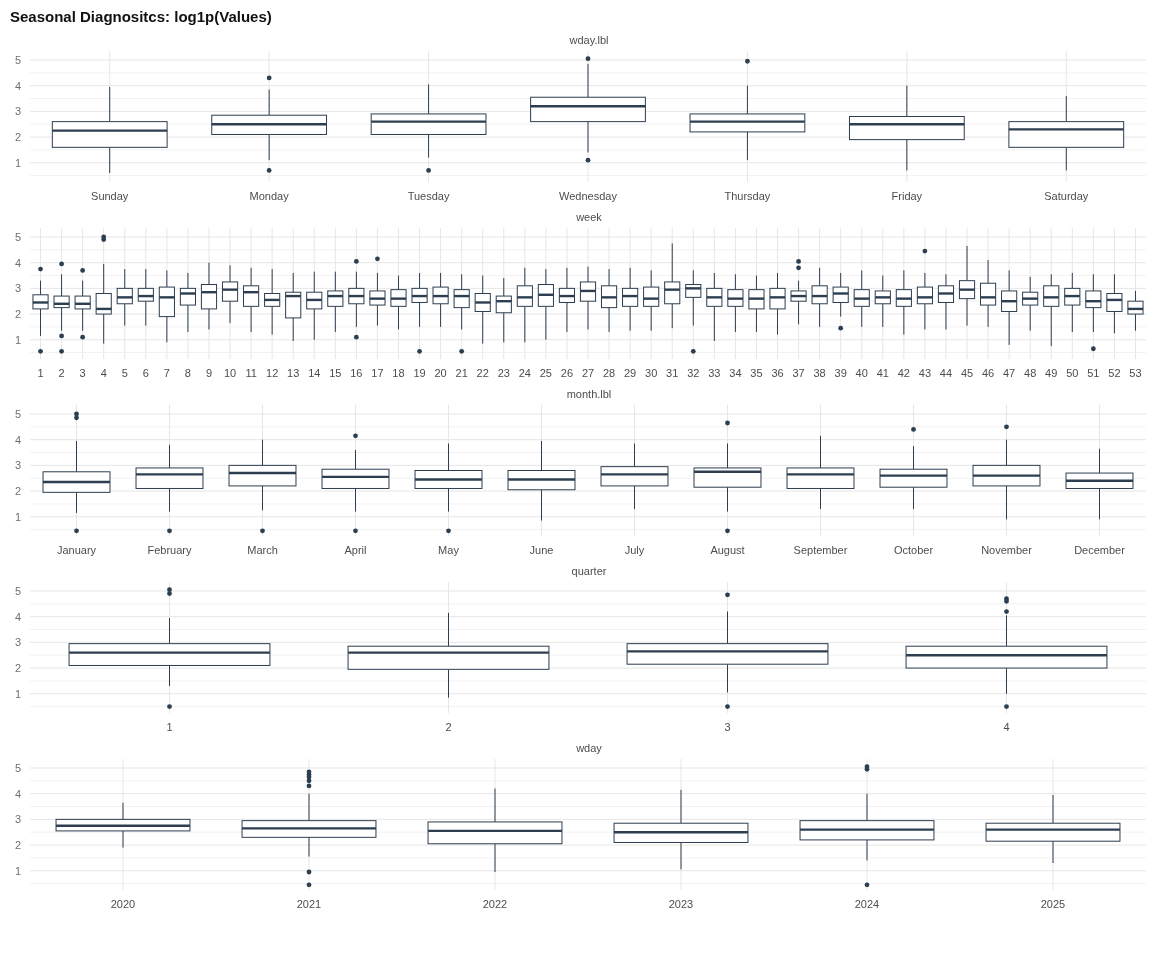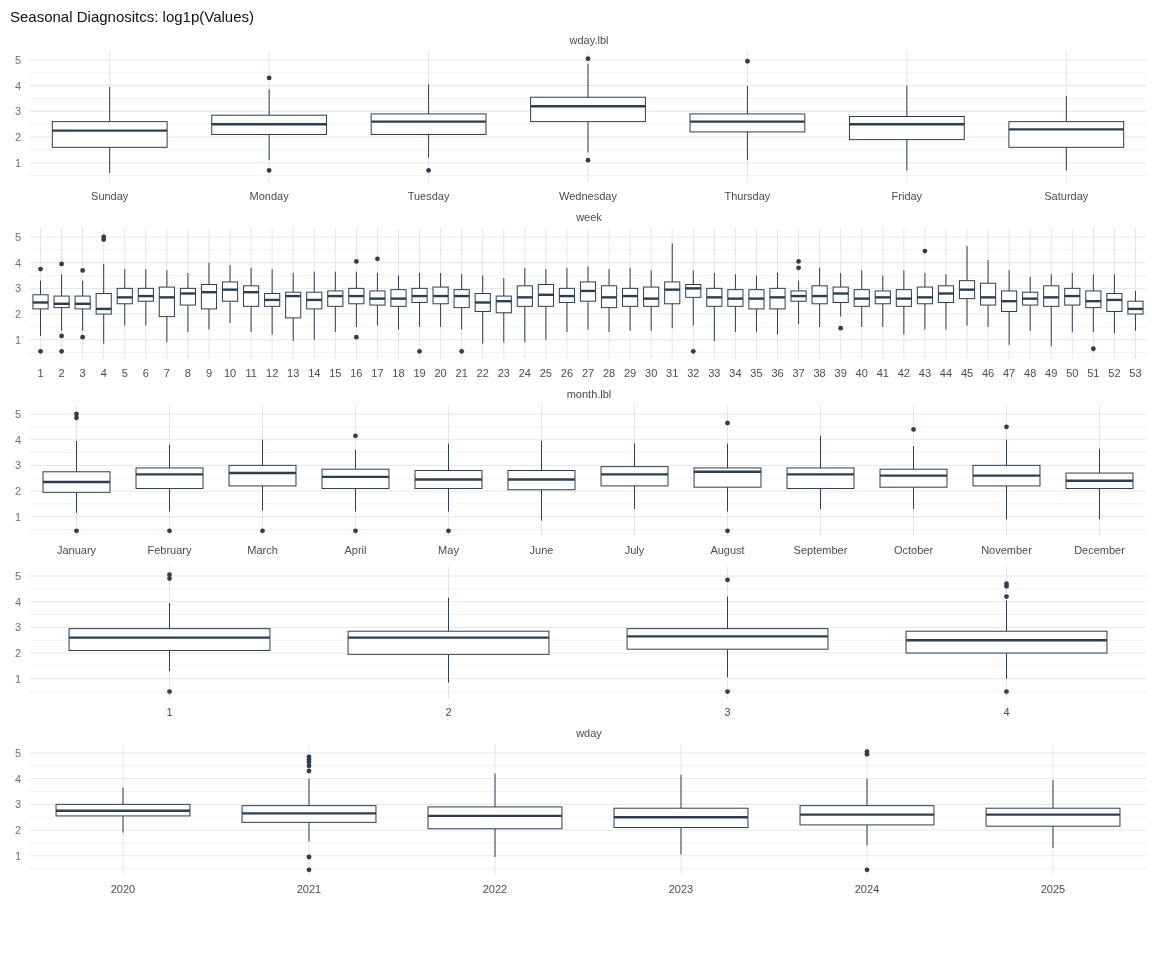--- a/index.html
+++ b/index.html
@@ -1,18 +1,18 @@
 <!DOCTYPE html>
 <html><head>
 <meta charset="utf-8">
 <style>
   html,body{margin:0;padding:0;background:#ffffff;font-family:"Liberation Sans",sans-serif;}
   .page{width:1152px;height:960px;background:#fff;overflow:hidden;}
   .header{padding:8px 0 2px 10px;}
-  .title{font-size:15px;color:#111111;margin:0 0 6px 0;font-weight:400;}
+  .title{font-size:15px;color:#111111;margin:0 0 6px 0;font-weight:700;}
   .subtitle{font-size:12px;color:#111111;margin:0;}
   .panel{width:1152px;}
   .strip{height:15px;text-align:center;font-size:11px;color:#4d4d4d;line-height:15px;padding-left:26px;}
   svg{display:block;}
 </style>
 </head>
 <body>
 
 <div class="page">
   <div class="header">
@@ -546,20 +546,21 @@
         <text x="1006.5" y="152" text-anchor="middle" font-size="11" fill="#4d4d4d">November</text>
         <line x1="1099.5" x2="1099.5" y1="46.666666666666664" y2="71.06862745098039" stroke="#2c3e50" stroke-width="1"></line>
         <line x1="1099.5" x2="1099.5" y1="86.48039215686273" y2="117.30392156862744" stroke="#2c3e50" stroke-width="1"></line>
         <rect x="1066.02" y="71.06862745098039" width="66.96" height="15.411764705882348" fill="#ffffff" stroke="#2c3e50" stroke-width="1"></rect>
         <line x1="1066.02" x2="1132.98" y1="78.77450980392156" y2="78.77450980392156" stroke="#2c3e50" stroke-width="2.4"></line>
         <text x="1099.5" y="152" text-anchor="middle" font-size="11" fill="#4d4d4d">December</text>
       </svg>
   </div>
 
   <div class="panel">
+    <div class="strip">quarter</div>
     <svg width="1152" height="162" viewBox="0 0 1152 162">
         <line x1="30" x2="1146" y1="127.57843137254902" y2="127.57843137254902" stroke="#f2f2f2" stroke-width="1"></line>
         <line x1="30" x2="1146" y1="101.8921568627451" y2="101.8921568627451" stroke="#f2f2f2" stroke-width="1"></line>
         <line x1="30" x2="1146" y1="76.20588235294117" y2="76.20588235294117" stroke="#f2f2f2" stroke-width="1"></line>
         <line x1="30" x2="1146" y1="50.519607843137244" y2="50.519607843137244" stroke="#f2f2f2" stroke-width="1"></line>
         <line x1="30" x2="1146" y1="24.833333333333325" y2="24.833333333333325" stroke="#f2f2f2" stroke-width="1"></line>
         <line x1="30" x2="1146" y1="114.73529411764706" y2="114.73529411764706" stroke="#e6e6e6" stroke-width="1"></line>
         <text x="21" y="118.73529411764706" text-anchor="end" font-size="11" fill="#707070">1</text>
         <line x1="30" x2="1146" y1="89.04901960784314" y2="89.04901960784314" stroke="#e6e6e6" stroke-width="1"></line>
         <text x="21" y="93.04901960784314" text-anchor="end" font-size="11" fill="#707070">2</text>

